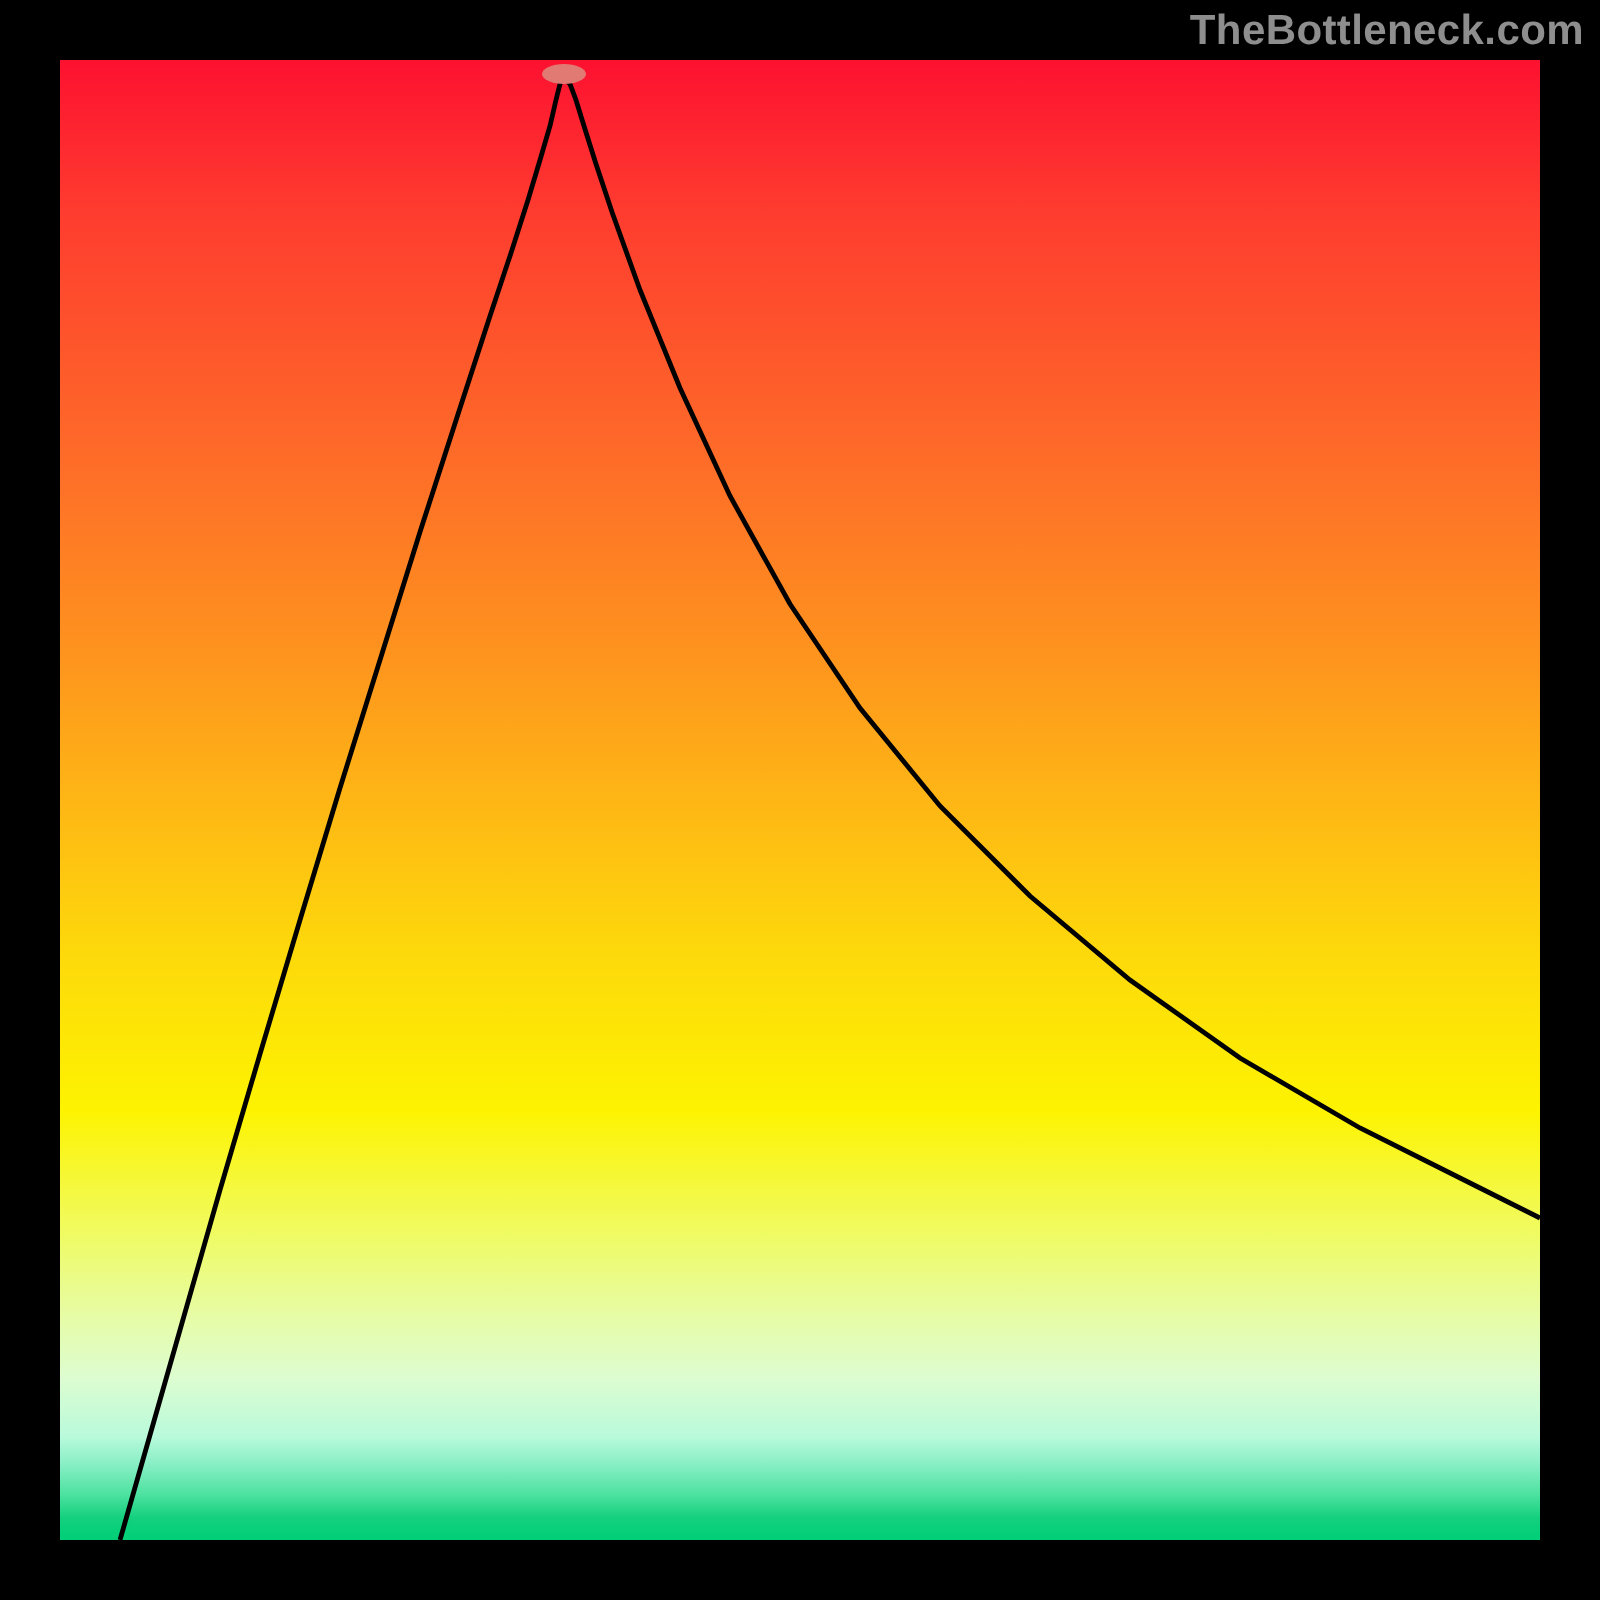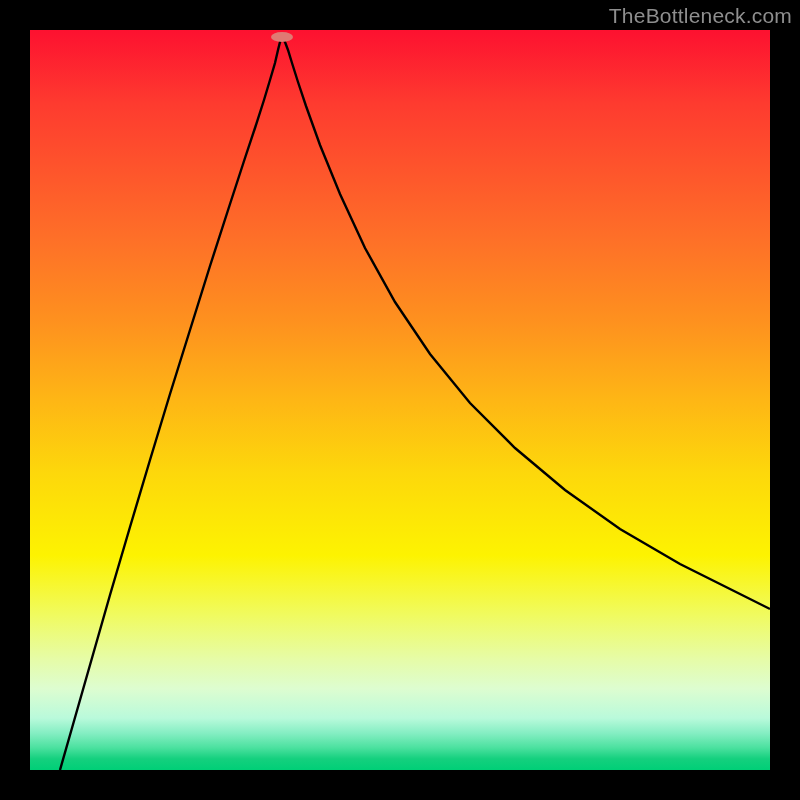--- a/index.html
+++ b/index.html
@@ -59,21 +59,21 @@
     top: 0;
     width: 740px;
     height: 740px;
   }
   .watermark {
     position: absolute;
     top: 4px;
     right: 8px;
     color: #8e8e8e;
     font-size: 21px;
-    font-weight: 400;
+    font-weight: 700;
     letter-spacing: 0.2px;
   }
 </style>
 </head>
 <body>
 
 <div class="frame">
 
   <div class="plot-area">
 

